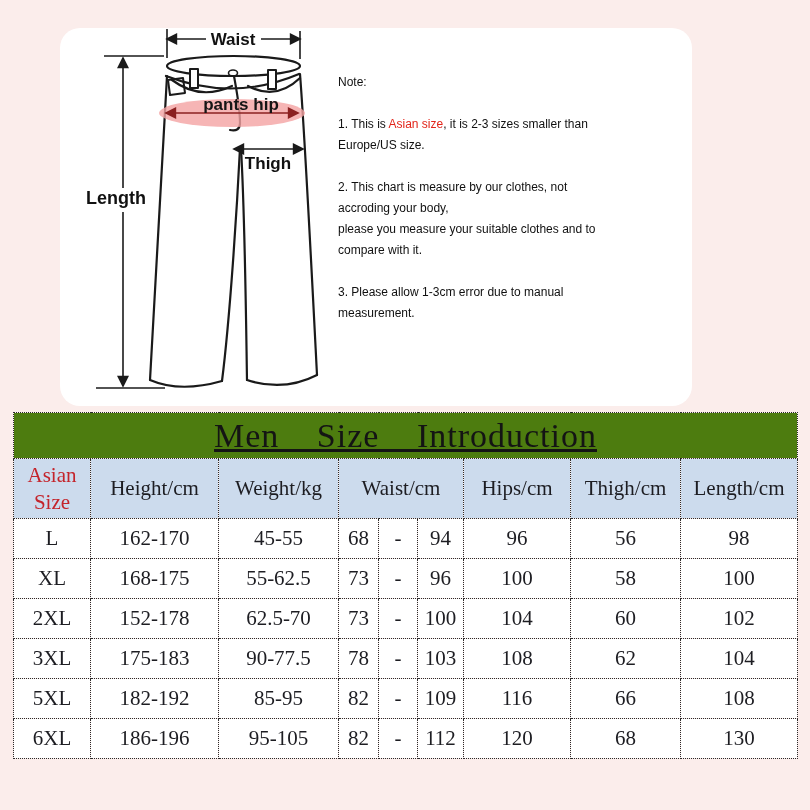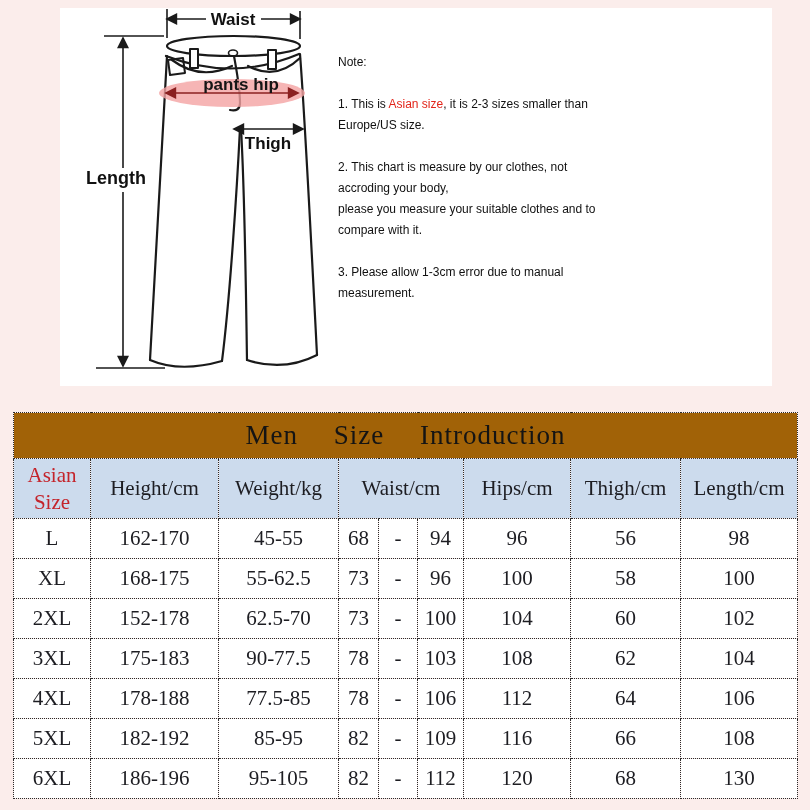--- a/index.html
+++ b/index.html
@@ -2,22 +2,23 @@
 <html><head>
 <meta charset="utf-8">
 <style>
   html,body{margin:0;padding:0}
   body{
     width:810px;height:810px;position:relative;overflow:hidden;
     background:#fbedeb;
     font-family:"Liberation Sans",sans-serif;
   }
   .panel{
-    position:absolute;left:60px;top:8px;width:712px;height:378px;
+    position:absolute;left:60px;top:28px;width:632px;height:378px;
     background:#ffffff;
+    border-radius:20px;
   }
   .pants-svg{position:absolute;left:0;top:0;display:block}
   .lbl-bold{font:bold 17px "Liberation Sans",sans-serif;fill:#111}
   .lbl-length{font:bold 18px "Liberation Sans",sans-serif;fill:#111}
   .lbl-med{font:600 17px "Liberation Sans",sans-serif;fill:#151515}
 
   .notes{
     position:absolute;left:278px;top:44px;width:436px;
     font-size:12px;line-height:21px;color:#101010;
   }
@@ -28,22 +29,22 @@
     position:absolute;left:13px;top:412px;width:784px;
     border-collapse:collapse;table-layout:fixed;
     font-family:"Liberation Serif","DejaVu Serif",serif;
     color:#1d1d22;
   }
   table.size-table td,table.size-table th{
     border:1px dotted #2b2b2b;text-align:center;vertical-align:middle;
     padding:0;overflow:hidden;
   }
   .title-cell{
-    background:#a16207;height:45px;font-size:27px;color:#141414;
-    word-spacing:28px;letter-spacing:1px;font-weight:normal;
+    background:#4d7c0f;height:45px;font-size:34px;color:#141414;
+    word-spacing:28px;letter-spacing:1px;font-weight:normal;text-decoration:underline;
   }
   tr.head-row th{background:#ccdbed;height:59px;font-size:21px;font-weight:normal}
   th.head-asian{color:#c4242b;line-height:1.25}
   tr.data-row td{background:#ffffff;height:39px;font-size:21px}
 </style>
 </head>
 <body>
 
 <div class="panel">
 
@@ -173,31 +174,20 @@
     <td>175-183</td>
     <td>90-77.5</td>
     <td>78</td>
     <td>-</td>
     <td>103</td>
     <td>108</td>
     <td>62</td>
     <td>104</td>
   </tr>
   <tr class="data-row">
-    <td>4XL</td>
-    <td>178-188</td>
-    <td>77.5-85</td>
-    <td>78</td>
-    <td>-</td>
-    <td>106</td>
-    <td>112</td>
-    <td>64</td>
-    <td>106</td>
-  </tr>
-  <tr class="data-row">
     <td>5XL</td>
     <td>182-192</td>
     <td>85-95</td>
     <td>82</td>
     <td>-</td>
     <td>109</td>
     <td>116</td>
     <td>66</td>
     <td>108</td>
   </tr>

